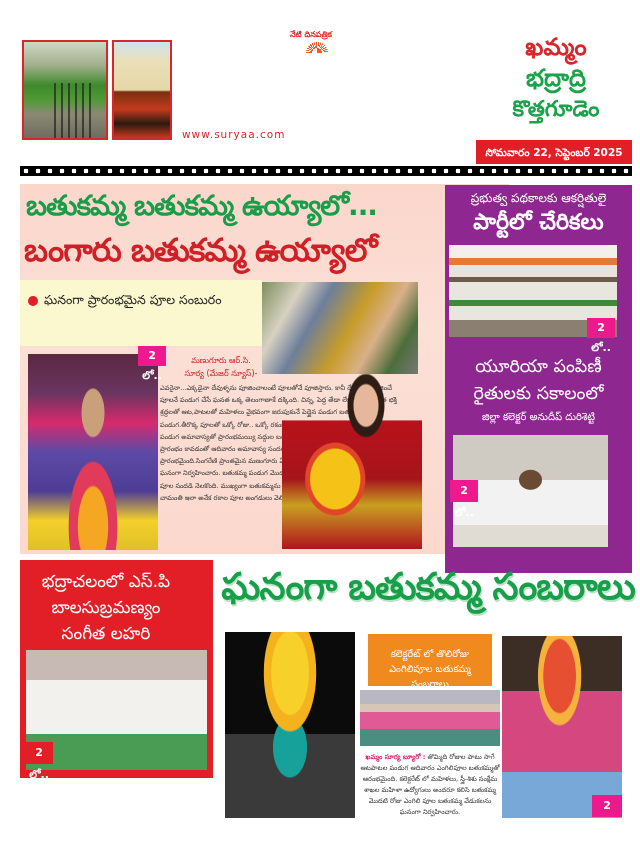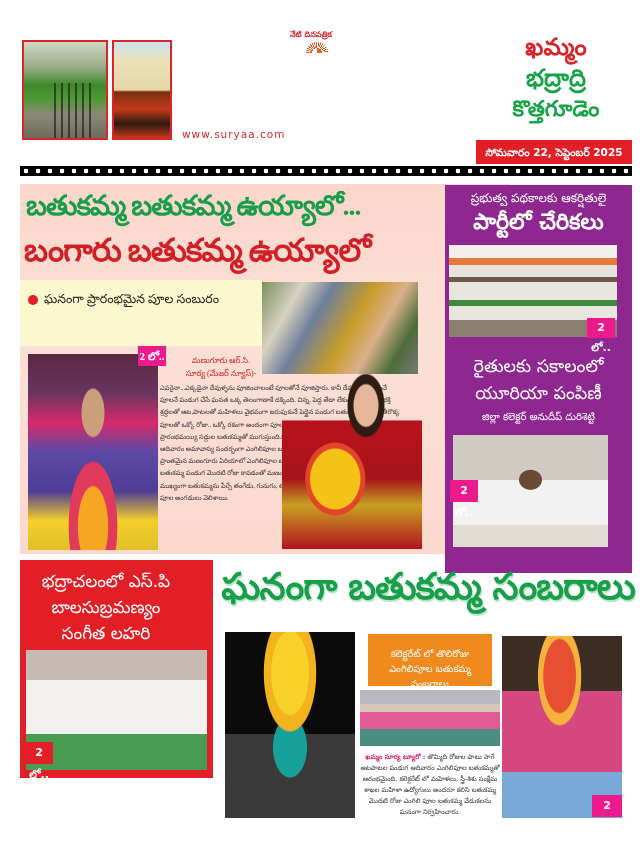--- a/index.html
+++ b/index.html
@@ -30,21 +30,21 @@
   .ed3 { color:#1aa34a; font-size:22px; line-height:30px; }
   .datebar { position:absolute; left:476px; top:140px; width:156px; height:24px; background:#e21f26;
     color:#fff; font-size:10.5px; font-weight:bold; line-height:24px; text-align:center; }
 
   .checker { position:absolute; left:20px; top:166px; width:612px; height:10px; background:#000;
     background-image: radial-gradient(circle at 50% 50%, #fff 0 2.2px, transparent 2.6px);
     background-size: 12px 10px; }
 
   
   .lead { position:absolute; left:20px; top:184px; width:489px; height:370px;
-    background: linear-gradient(180deg, #fbd6cb 0%, #fbe0d6 40%, #fcd8cd 100%); font-family: Liberation Serif, serif; }
+    background: linear-gradient(180deg, #fbd6cb 0%, #fbe0d6 40%, #fcd8cd 100%); }
   .lead-h1 { position:absolute; left:6px; top:4px; width:400px; font-size:28px; font-weight:bold; color:#1a9d4a; line-height:36px; white-space:nowrap; letter-spacing:-1px; }
   .lead-h2 { position:absolute; left:4px; top:44px; width:400px; font-size:32px; font-weight:bold; color:#d11f26; line-height:44px; white-space:nowrap; letter-spacing:-1px;}
   .bullets { position:absolute; left:0; top:96px; width:242px; height:66px; background:#fbf7cf; padding:6px 0 12px 8px; }
   .bullet { font-size:12.5px; color:#222; line-height:27px; white-space:nowrap; }
   .bullet .dot { display:inline-block; width:10px; height:10px; border-radius:50%; background:#e21f26; margin-right:6px; vertical-align:middle;}
   .market-photo { position:absolute; left:242px; top:98px; width:156px; height:92px;
     background: linear-gradient(120deg, #7c8f5e 0%, #d8d1c1 20%, #6e7f9a 35%, #c79c2a 55%, #d9b08a 70%, #4d6d3b 85%, #777 100%); }
   .worship-photo { position:absolute; left:8px; top:170px; width:130px; height:196px;
     background: radial-gradient(ellipse at 50% 88%, #f5a623 0 16%, #e23a5b 17% 26%, transparent 27%),
                 radial-gradient(ellipse at 50% 30%, #caa07a 0 12%, transparent 13%),
@@ -128,22 +128,22 @@
   <div class="body-text">ఎవరైనా...ఎక్కడైనా దేవుళ్ళను పూజించాలంటే పూలతోనే పూజిస్తారు. కానీ దేవుడిని పూజించే పూలనే పండుగ చేసే ఘనత ఒక్క తెలంగాణాకే దక్కింది. చిన్న, పెద్ద తేడా లేకుండా అత్యంత భక్తి శ్రద్ధలతో ఆట,పాటలతో మహిళలు వైభవంగా జరుపుకునే పెద్దైన పండుగ బతుకమ్మ పండుగ.తీరొక్క పూలతో ఒక్కో రోజు.. ఒక్కో రకంగా అందంగా పూలతో పేర్చి పూజిస్తారు.ఈ పండుగ అమావాస్యతో ప్రారంభమయ్యి సద్దుల బతుకమ్మతో ముగుస్తుంది.బతుకమ్మ సంబరాలు ప్రారంభం కావడంతో ఆదివారం అమావాస్య సందర్భంగా ఎంగిలిపూల బతుకమ్మతో పండుగ ప్రారంభమైంది.సింగరేణి ప్రాంతమైన మణుగూరు ఏరియాలో ఎంగిలిపూల బతుకమ్మ సంబరాలు ఘనంగా నిర్వహించారు. బతుకమ్మ పండుగ మొదటి రోజు కావడంతో మణుగూరు పట్టణంలో పూల సందడి నెలకొంది. ముఖ్యంగా బతుకమ్మను పేర్చే తంగేడు, గునుగు, తామర, బంతి, టేకు, చామంతి ఇలా అనేక రకాల పూల అంగడులు వెలిశాయి.</div>
   <div class="woman-photo"></div>
 </div>
 
 <div class="purple">
   <div class="p-kicker">ప్రభుత్వ పథకాలకు ఆకర్షితులై</div>
   <div class="p-head">పార్టీలో చేరికలు</div>
   <div class="p-photo1"></div>
   <div class="badge" style="left:142px;top:133px;width:28px;height:20px;line-height:20px;">2 లో..</div>
   <div class="p-head2">
+    <div>యూరియా పంపిణీ</div>
     <div>రైతులకు సకాలంలో</div>
-    <div>యూరియా పంపిణీ</div>
   </div>
   <div class="p-sub">జిల్లా కలెక్టర్ అనుదీప్ దురిశెట్టి</div>
   <div class="p-photo2"></div>
   <div class="badge" style="left:5px;top:295px;width:28px;height:22px;line-height:22px;">2 లో..</div>
 </div>
 
 <div class="redbox">
   <div class="red-head">
     <div>భద్రాచలంలో ఎస్.పి</div>
     <div>బాలసుబ్రమణ్యం</div>

